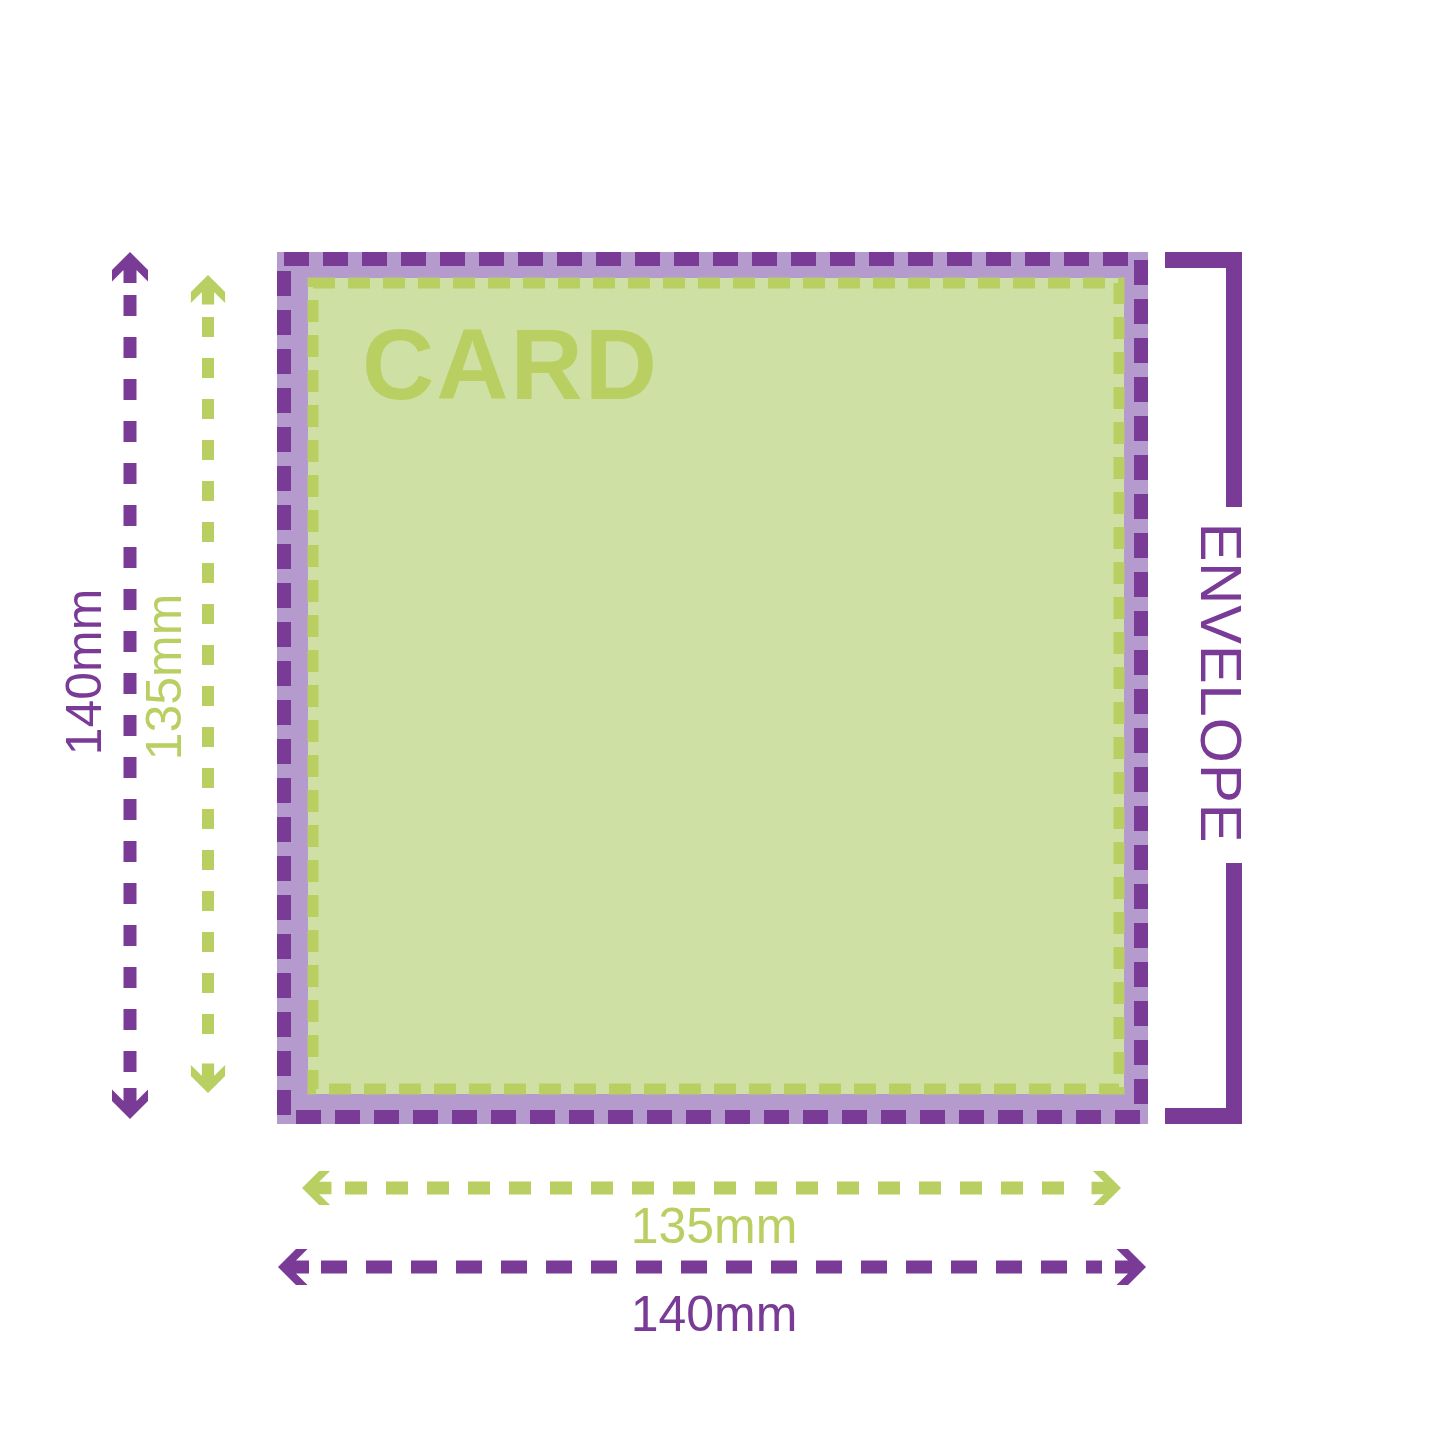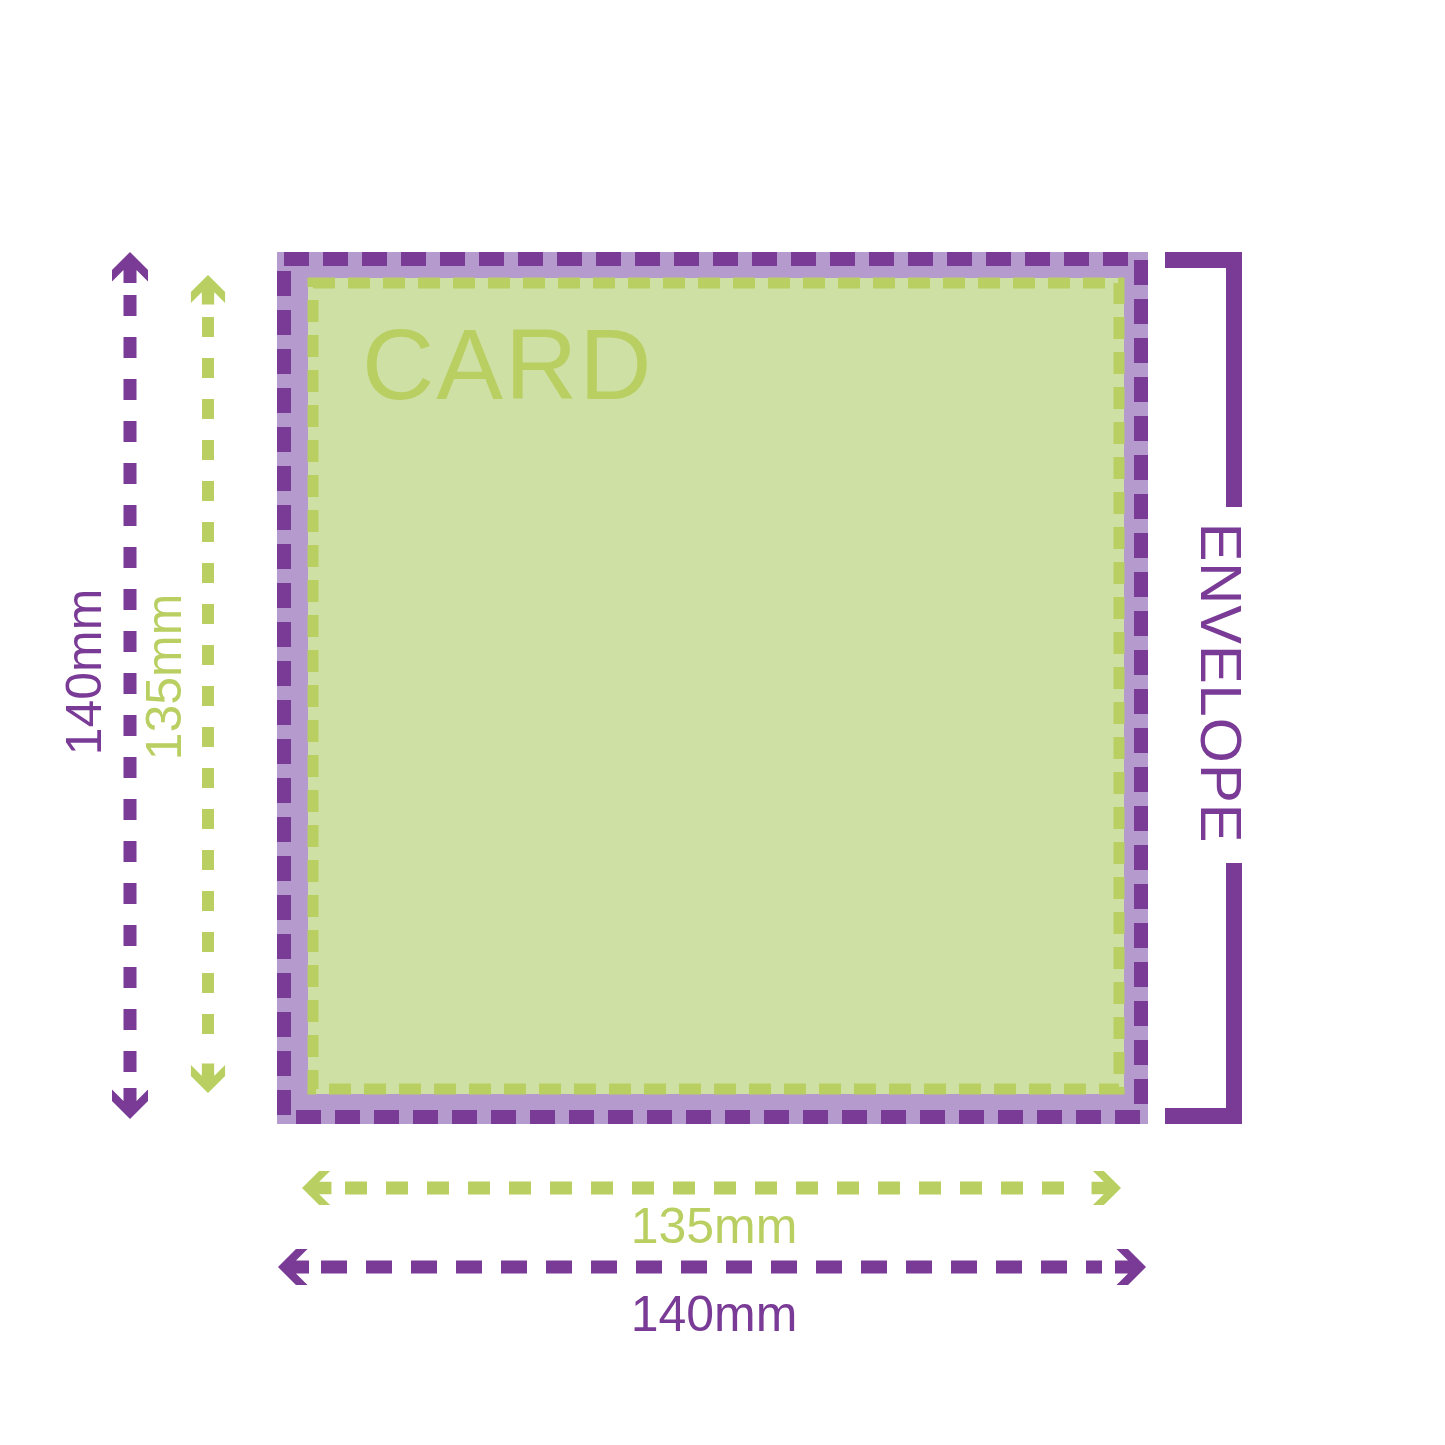--- a/index.html
+++ b/index.html
@@ -28,20 +28,21 @@
     line-height: 1;
     white-space: nowrap;
     user-select: none;
   }
   .card-title {
     left: 362px;
     top: 314px;
     font-size: 100px;
     letter-spacing: 2px;
     color: var(--green);
+    font-weight: bold;
   }
   .envelope-title {
     left: 1221px;
     top: 683px;
     font-size: 58px;
     letter-spacing: 1px;
     color: var(--purple);
     transform: translate(-50%, -50%) rotate(90deg);
   }
   .dim-label-v-purple {

